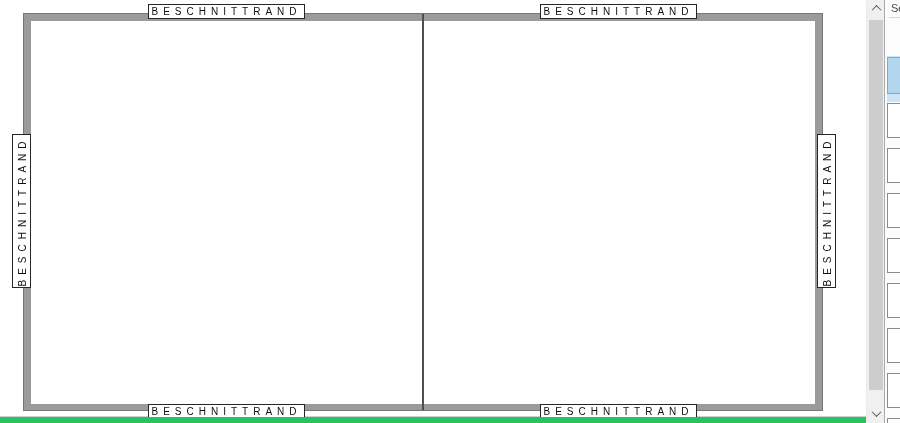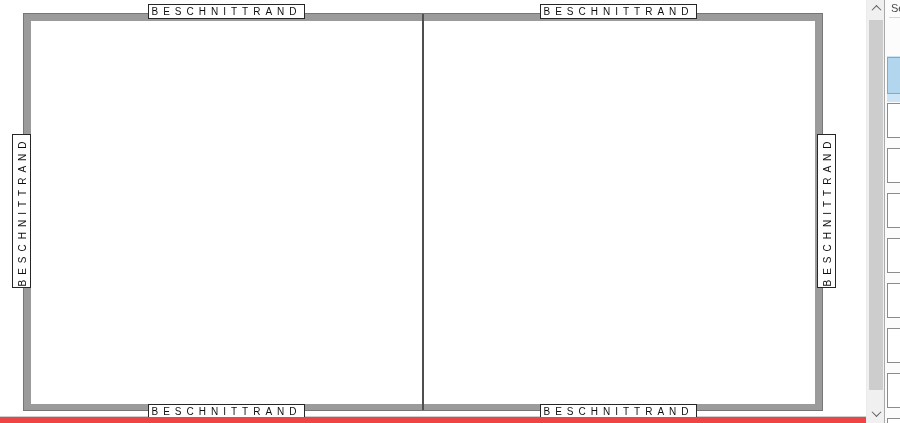--- a/index.html
+++ b/index.html
@@ -2,21 +2,21 @@
 <html><head>
 <meta charset="utf-8">
 <style>
   * { margin: 0; padding: 0; box-sizing: border-box; }
   html, body {
     width: 900px; height: 423px;
     background: #ffffff;
     font-family: "Liberation Sans", sans-serif;
     overflow: hidden;
   }
-  #app { position: relative; width: 900px; height: 423px; background: #ef4444; }
+  #app { position: relative; width: 900px; height: 423px; background: #22c55e; }
 
   
   #viewport { position: absolute; left: 0; top: 0; width: 866px; height: 417px; background: #fff; overflow: hidden; }
 
   .frame {
     position: absolute; left: 24px; top: 14px; width: 798px; height: 396px;
     border: 7px solid #9b9b9b;
     outline: 1px solid #767676;
     box-shadow: inset 0 0 0 1px #767676;
     background: #ffffff;

